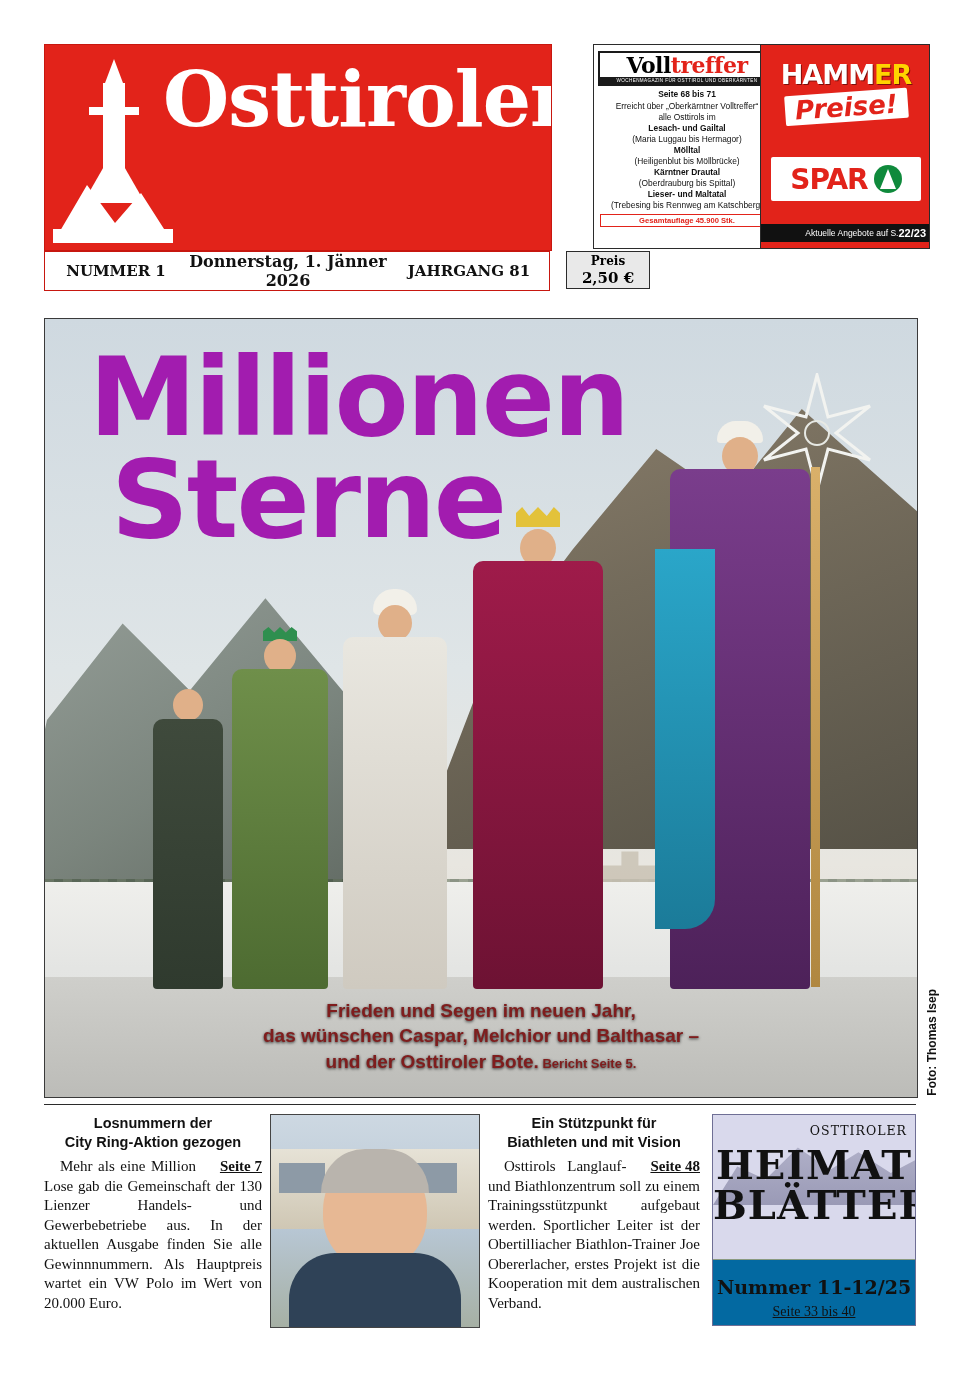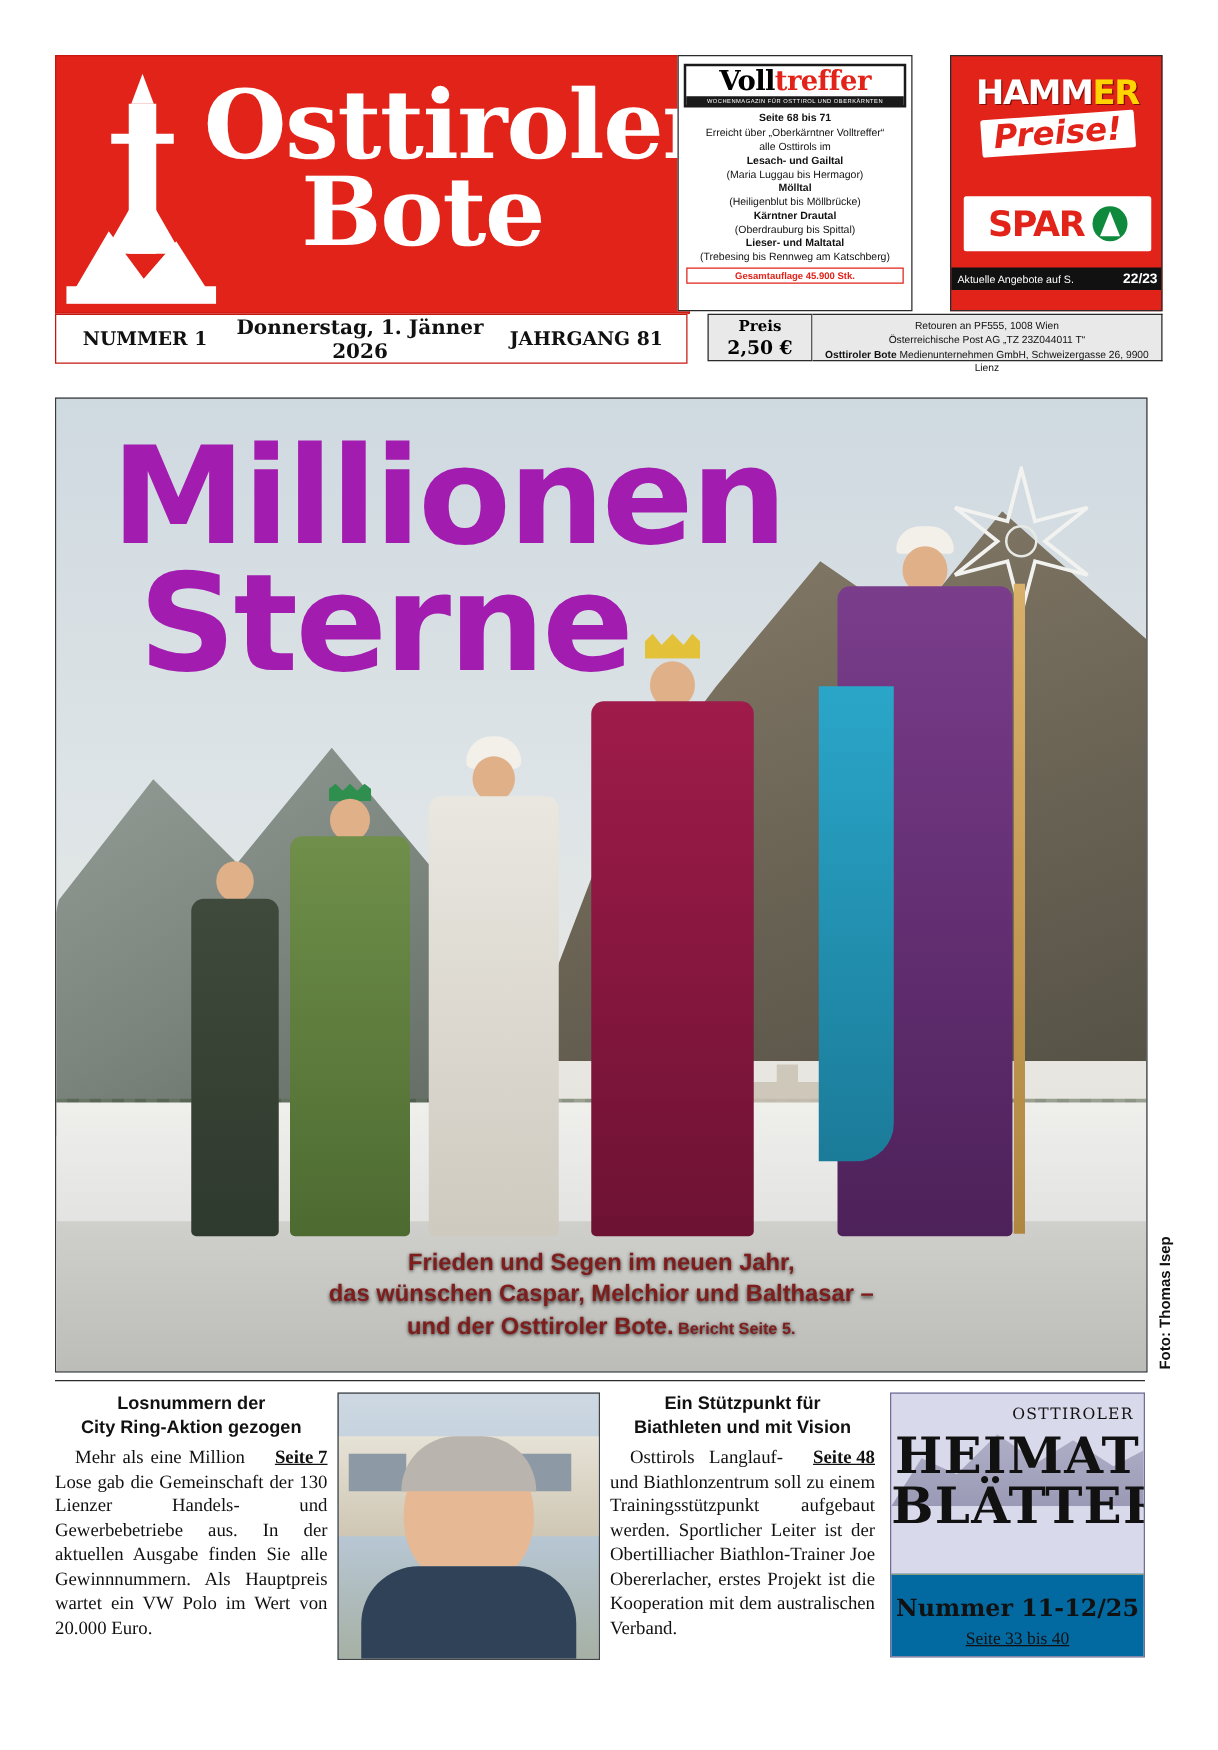--- a/index.html
+++ b/index.html
@@ -32,21 +32,21 @@
     border:1px solid #c7170f;background:#ffffff;
     display:flex;align-items:center;
   }
   .infoline .cell{font-family:"DejaVu Serif",serif;font-weight:bold;font-size:15px;color:#111;}
   .infoline .c1{width:142px;text-align:center;border-right:0;}
   .infoline .c2{flex:1;text-align:center;font-size:16px;}
   .infoline .c3{width:160px;text-align:center;}
 
   
   .vt-box{
-    position:absolute;left:498px;top:0;width:188px;height:205px;
+    position:absolute;left:549px;top:0;width:188px;height:205px;
     border:1px solid #2b2b2b;background:#ffffff;
     text-align:center;box-sizing:border-box;padding:4px 0 3px;
   }
   .vt-logo{
     border:2px solid #1a1a1a;margin:2px 4px 2px;padding:1px 0 0;
   }
   .vt-logo .word{font-family:"DejaVu Serif",serif;font-weight:bold;font-size:22px;letter-spacing:-0.5px;line-height:1.02;}
   .vt-logo .word .red{color:#e2231a;}
   .vt-logo .sub{
     background:#1a1a1a;color:#fff;font-family:"Liberation Sans",sans-serif;
@@ -84,23 +84,23 @@
     background:#ffffff;border-radius:2px;
     display:flex;align-items:center;justify-content:center;gap:6px;
   }
   .spar-logo .txt{font-family:"DejaVu Sans",sans-serif;font-weight:bold;font-size:28px;color:#e2231a;letter-spacing:-1px;}
   .spar-fir{width:28px;height:28px;border-radius:50%;background:#0f8a3c;position:relative;}
   .spar-fir:after{
     content:"";position:absolute;left:50%;top:4px;transform:translateX(-50%);
     border-left:8px solid transparent;border-right:8px solid transparent;border-bottom:20px solid #fff;
   }
   .spar-bar{
-    position:absolute;left:0;bottom:16px;width:170px;height:18px;background:#111;
+    position:absolute;left:0;bottom:6px;width:170px;height:18px;background:#111;
     color:#fff;font-family:"Liberation Sans",sans-serif;font-size:8.5px;
-    display:flex;align-items:center;justify-content:space-between;padding:0 5px;box-sizing:border-box;
+    display:flex;align-items:center;justify-content:flex-end;padding:0 5px;box-sizing:border-box;
   }
   .spar-bar .pg{font-weight:bold;font-size:11px;}
 
   
   .price-box{
     position:absolute;left:522px;top:207px;width:84px;height:38px;
     border:1px solid #2b2b2b;background:#e9e9e9;box-sizing:border-box;
     text-align:center;padding-top:2px;
   }
   .price-box .lbl{font-family:"DejaVu Serif",serif;font-weight:bold;font-size:12px;}
@@ -282,21 +282,20 @@
           <rect x="50" y="30" width="22" height="120"></rect>
           <polygon points="61,6 70,30 52,30"></polygon>
           <rect x="36" y="54" width="50" height="8"></rect>
           <polygon points="30,150 61,96 92,150"></polygon>
           <polygon points="0,190 34,132 62,170 88,140 120,190"></polygon>
           <rect x="0" y="176" width="120" height="14"></rect>
         </g>
       </svg>
       <div class="logo-title">
         <span>Osttiroler</span>
-        <span class="l2">Bote</span>
       </div>
     </div>
 
     <div class="infoline">
       <div class="cell c1">NUMMER 1</div>
       <div class="cell c2">Donnerstag, 1. Jänner 2026</div>
       <div class="cell c3">JAHRGANG 81</div>
     </div>
 
     <div class="vt-box">
@@ -332,25 +331,20 @@
       <div class="spar-bar">
         <span>Aktuelle Angebote auf S.</span>
         <span class="pg">22/23</span>
       </div>
     </div>
 
     <div class="price-box">
       <div class="lbl">Preis</div>
       <div class="val">2,50 €</div>
     </div>
-    <div class="post-box">
-      <div>Retouren an PF555, 1008 Wien</div>
-      <div>Österreichische Post AG „TZ 23Z044011 T“</div>
-      <div><span class="b">Osttiroler Bote</span><span> Medienunternehmen GmbH, Schweizergasse 26, 9900 Lienz</span></div>
-    </div>
   </div>
 
   <div class="hero">
     <div class="sky"></div>
     <div class="mtn-right"></div>
     <div class="mtn-left"></div>
     <div class="treeline"></div>
     <div class="castle"></div>
     <div class="village"></div>
     <div class="snowfield"></div>

